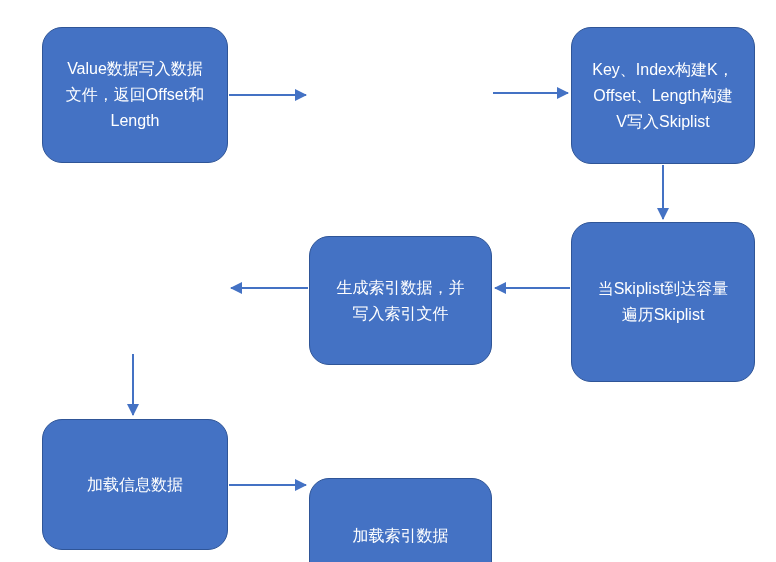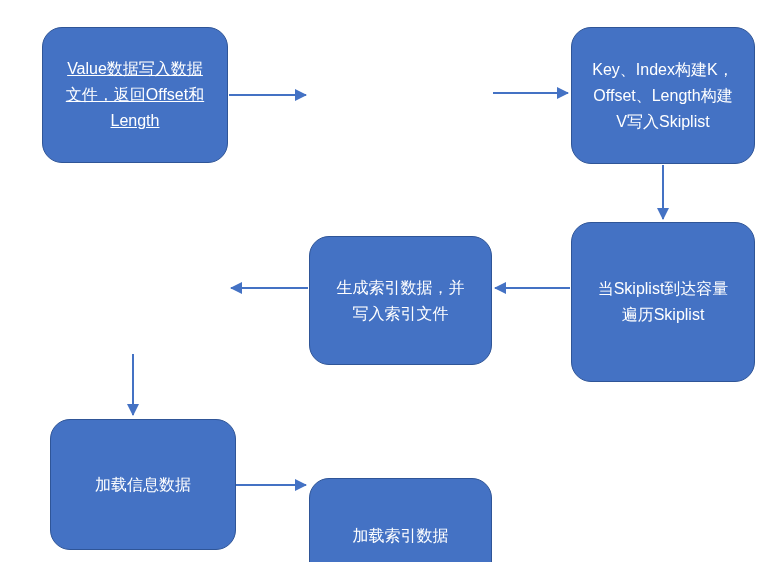--- a/index.html
+++ b/index.html
@@ -37,27 +37,27 @@
     display:flex;
     align-items:center;
     justify-content:center;
     text-align:center;
     font-size:16px;
     line-height:26px;
     white-space:pre-line;
     padding:0 8px;
     box-sizing:border-box;
   }
-  .b1{left:42px;top:27px;width:186px;height:136px;text-decoration:underline;}
+  .b1{left:42px;top:27px;width:186px;height:136px;}
   .b2{left:309px;top:28px;width:183px;height:134px;}
   .b3{left:571px;top:27px;width:184px;height:137px;justify-content:center;}
   .b4{left:42px;top:222px;width:186px;height:131px;}
   .b5{left:309px;top:236px;width:183px;height:129px;}
   .b6{left:571px;top:222px;width:184px;height:160px;}
-  .b7{left:42px;top:419px;width:186px;height:131px;margin-left:8px;}
+  .b7{left:42px;top:419px;width:186px;height:131px;}
   .b8{left:309px;top:430px;width:183px;height:116px;margin-top:48px;}
 </style>
 </head>
 <body>
 
 <div class="canvas">
 
   <svg class="arrows" viewBox="0 0 776 562" xmlns="http://www.w3.org/2000/svg">
     <defs>
       <marker id="ah" markerUnits="userSpaceOnUse" markerWidth="13" markerHeight="12" refX="11" refY="6" orient="auto">

